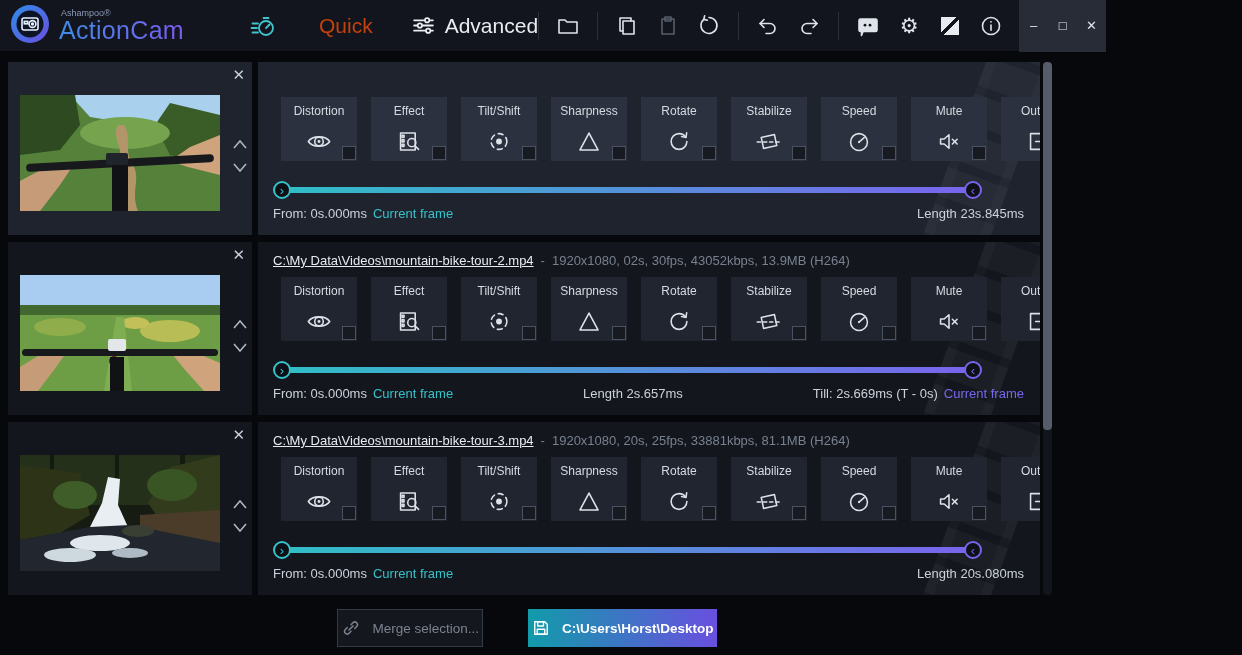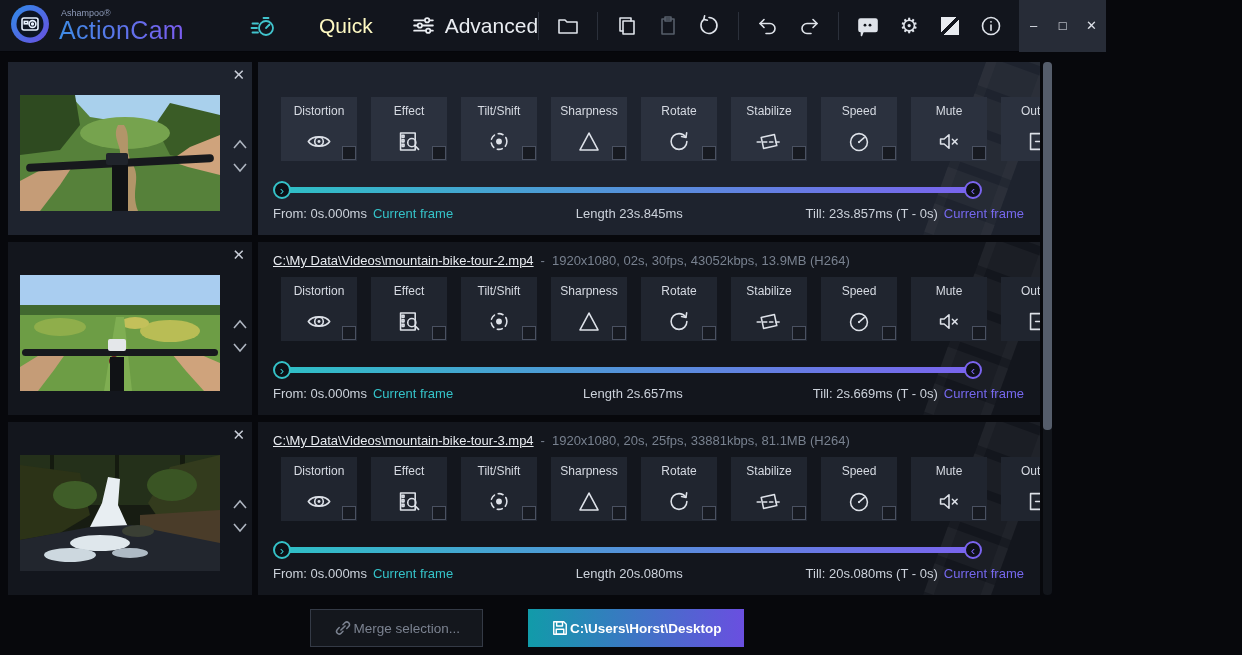--- a/index.html
+++ b/index.html
@@ -9,21 +9,21 @@
   
   .topbar { position:absolute; top:0; left:0; right:0; height:52px; background:#12151d; display:flex; align-items:center; border-bottom:1px solid #05060a; }
   .logo { display:flex; align-items:center; gap:9px; padding-left:10px; }
   .logo-text { display:flex; flex-direction:column; }
   .brand-small { font-size:9px; color:#8d9ab8; margin-left:2px; }
   .brand { font-size:25px; line-height:25px; letter-spacing:.3px;
            background:linear-gradient(90deg,#3e8be4,#7b5cf0);
            -webkit-background-clip:text; background-clip:text; color:transparent; }
   .tabs { display:flex; gap:38px; margin-left:66px; }
   .tab { display:flex; align-items:center; gap:9px; font-size:21px; color:#e9ecf1; cursor:pointer; }
-  .tab.active { color:#fef9c3;gap:43px; }
+  .tab.active { color:#c2410c;gap:43px; }
   .tab .tab-icon { display:flex; }
   .toolbar { margin-left:auto; display:flex; align-items:center; gap:17px; }
   .tbtn { width:24px; height:26px; display:flex; align-items:center; justify-content:center; background:none; border:none; color:#dfe3ea; font-size:20px; cursor:pointer; }
   .tbtn.disabled { color:#565d69; }
   .sep { width:1px; height:28px; background:#2b303b; }
   .license-glyph { display:block; width:18px; height:18px; background:linear-gradient(135deg,#e8ebf0 44%,#12151d 44%,#12151d 56%,#e8ebf0 56%); }
   .win-controls { display:flex; align-items:stretch; height:52px; background:#272c37; margin-left:16px; }
   .wbtn { width:29px; color:#dfe3ea; font-size:13px; display:flex; align-items:center; justify-content:center; background:none; border:none; cursor:pointer; }
 
   
@@ -65,21 +65,21 @@
   .cf { margin-left:6px; cursor:pointer; }
   .cf.teal { color:#35c3c9; }
   .cf.purple { color:#7668ee; }
 
   
   .scrollbar { position:absolute; right:2px; top:62px; height:533px; width:9px; background:#12151b; border-radius:4px; }
   .scroll-thumb { position:absolute; top:0; left:0; width:9px; height:368px; background:#555d6b; border-radius:4px; cursor:grab; }
 
   
   .footer { position:absolute; left:0; right:0; top:600px; height:55px; display:flex; justify-content:center; padding-top:9px; gap:16px; }
-  .btn { height:38px; display:flex; align-items:center; font-size:13.5px; padding:0 22px; border:none; cursor:pointer; font-family:inherit; }
+  .btn { height:38px; display:flex; align-items:center; gap:11px; font-size:13.5px; padding:0 3px; border:none; cursor:pointer; font-family:inherit; }
   .btn.merge { background:#14171d; border:1px solid #343a46; color:#7b8290; margin-right:29px; }
   .btn.grad { background:linear-gradient(90deg,#119ba9,#6a4fe0); color:#ffffff; font-weight:bold; }
   .btn .bicon { display:flex; }
 </style>
 </head>
 <body>
 
 <div class="app">
 
   <header class="topbar">
@@ -318,21 +318,20 @@
           </div>
         </div>
       <div class="timeline">
         <div class="track"></div>
         <span class="handle left">›</span>
         <span class="handle right">‹</span>
       </div>
       <div class="times">
         <div class="t-left"><span>From:</span> <span>0s.000ms</span><a class="cf teal">Current frame</a></div>
         <div class="t-center"><span>Length</span> <span>23s.845ms</span></div>
-        <div class="t-right"><span>Till:</span> <span>23s.857ms (T - 0s)</span><a class="cf purple">Current frame</a></div>
       </div>
     </div>
   </section>
 
   <section class="row r1">
     <div class="thumb-card">
       <button class="remove">✕</button>
       <div class="thumb">
         <svg viewBox="0 0 200 116" preserveAspectRatio="none">
           <rect width="200" height="42" fill="#a9cdf0"></rect>
@@ -579,21 +578,20 @@
           </div>
         </div>
       <div class="timeline">
         <div class="track"></div>
         <span class="handle left">›</span>
         <span class="handle right">‹</span>
       </div>
       <div class="times">
         <div class="t-left"><span>From:</span> <span>0s.000ms</span><a class="cf teal">Current frame</a></div>
         <div class="t-center"><span>Length</span> <span>20s.080ms</span></div>
-        <div class="t-right"><span>Till:</span> <span>20s.080ms (T - 0s)</span><a class="cf purple">Current frame</a></div>
       </div>
     </div>
   </section>
 
   <div class="scrollbar">
     <div class="scroll-thumb"></div>
   </div>
 
   <footer class="footer">
     <button class="btn merge">

